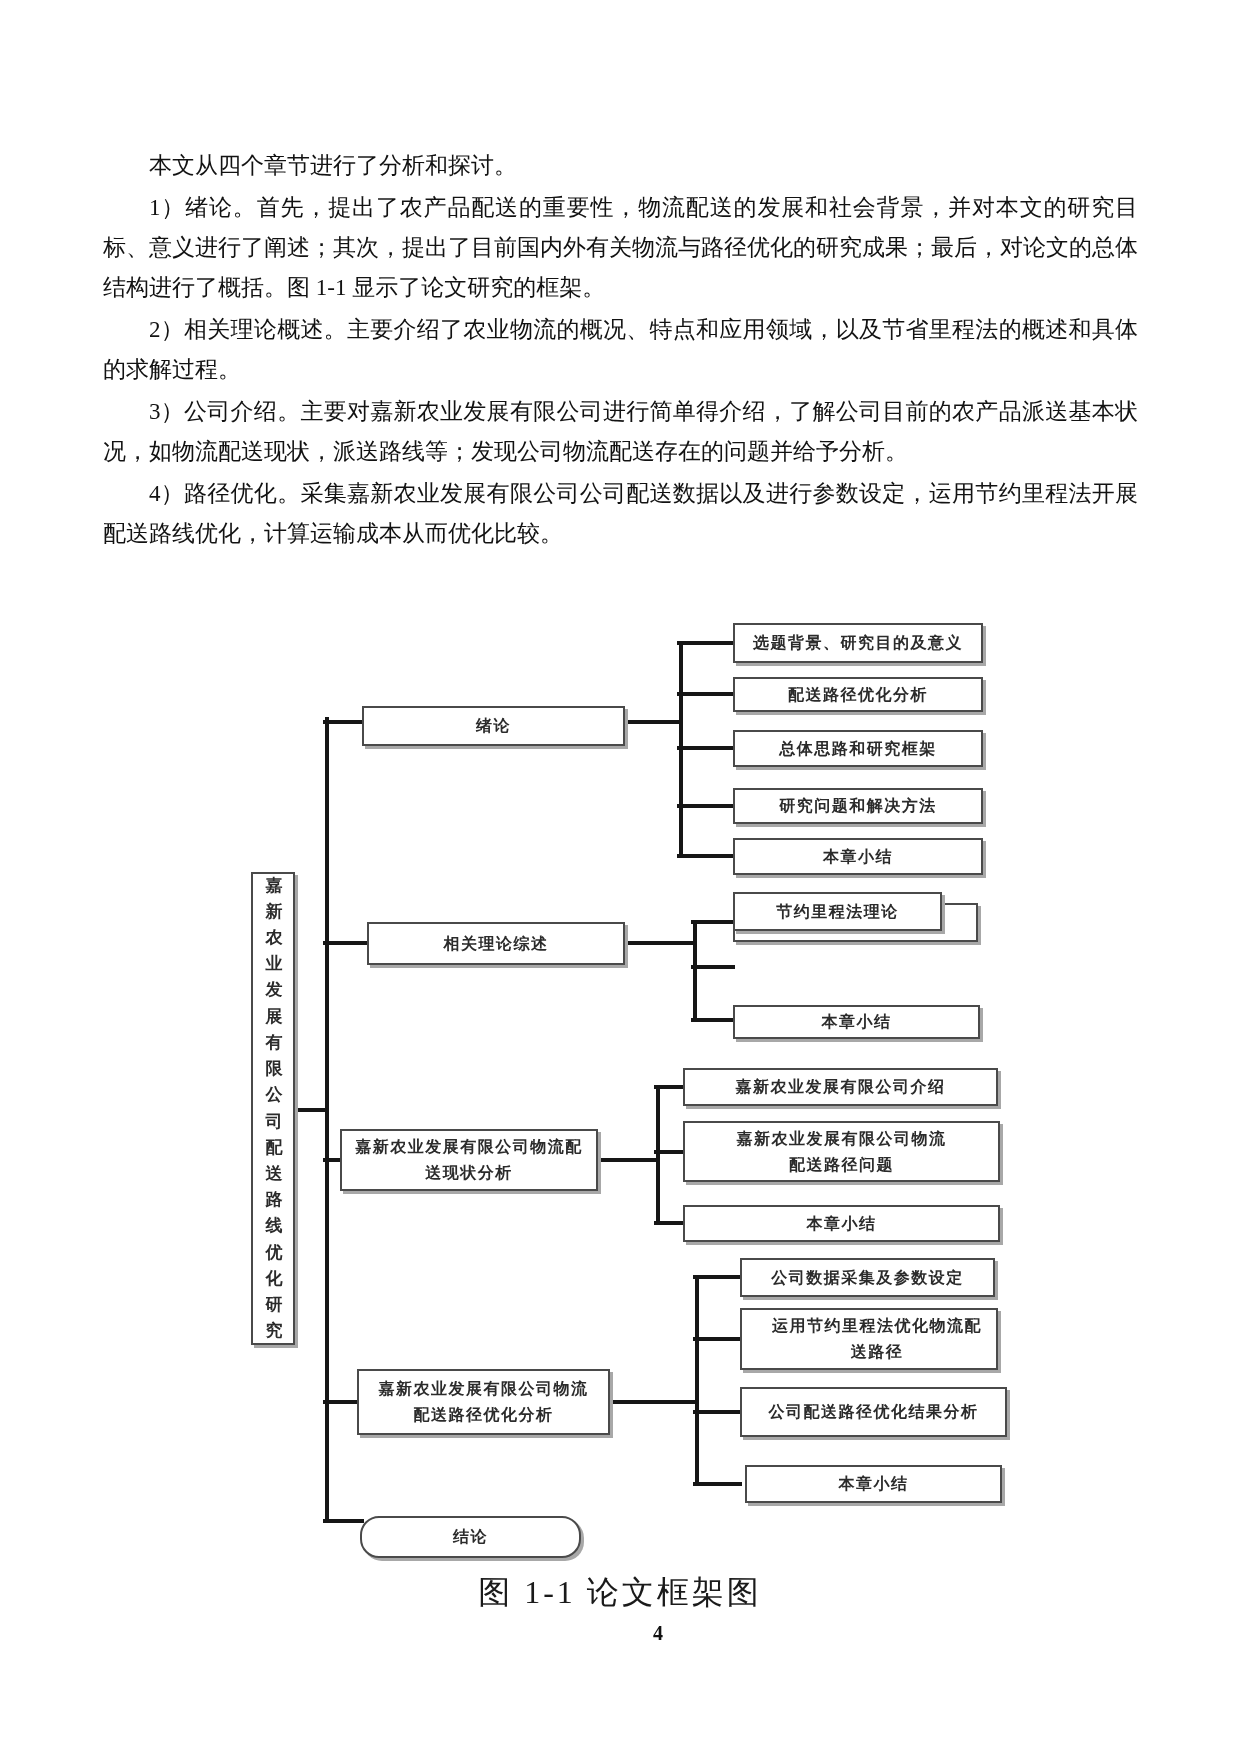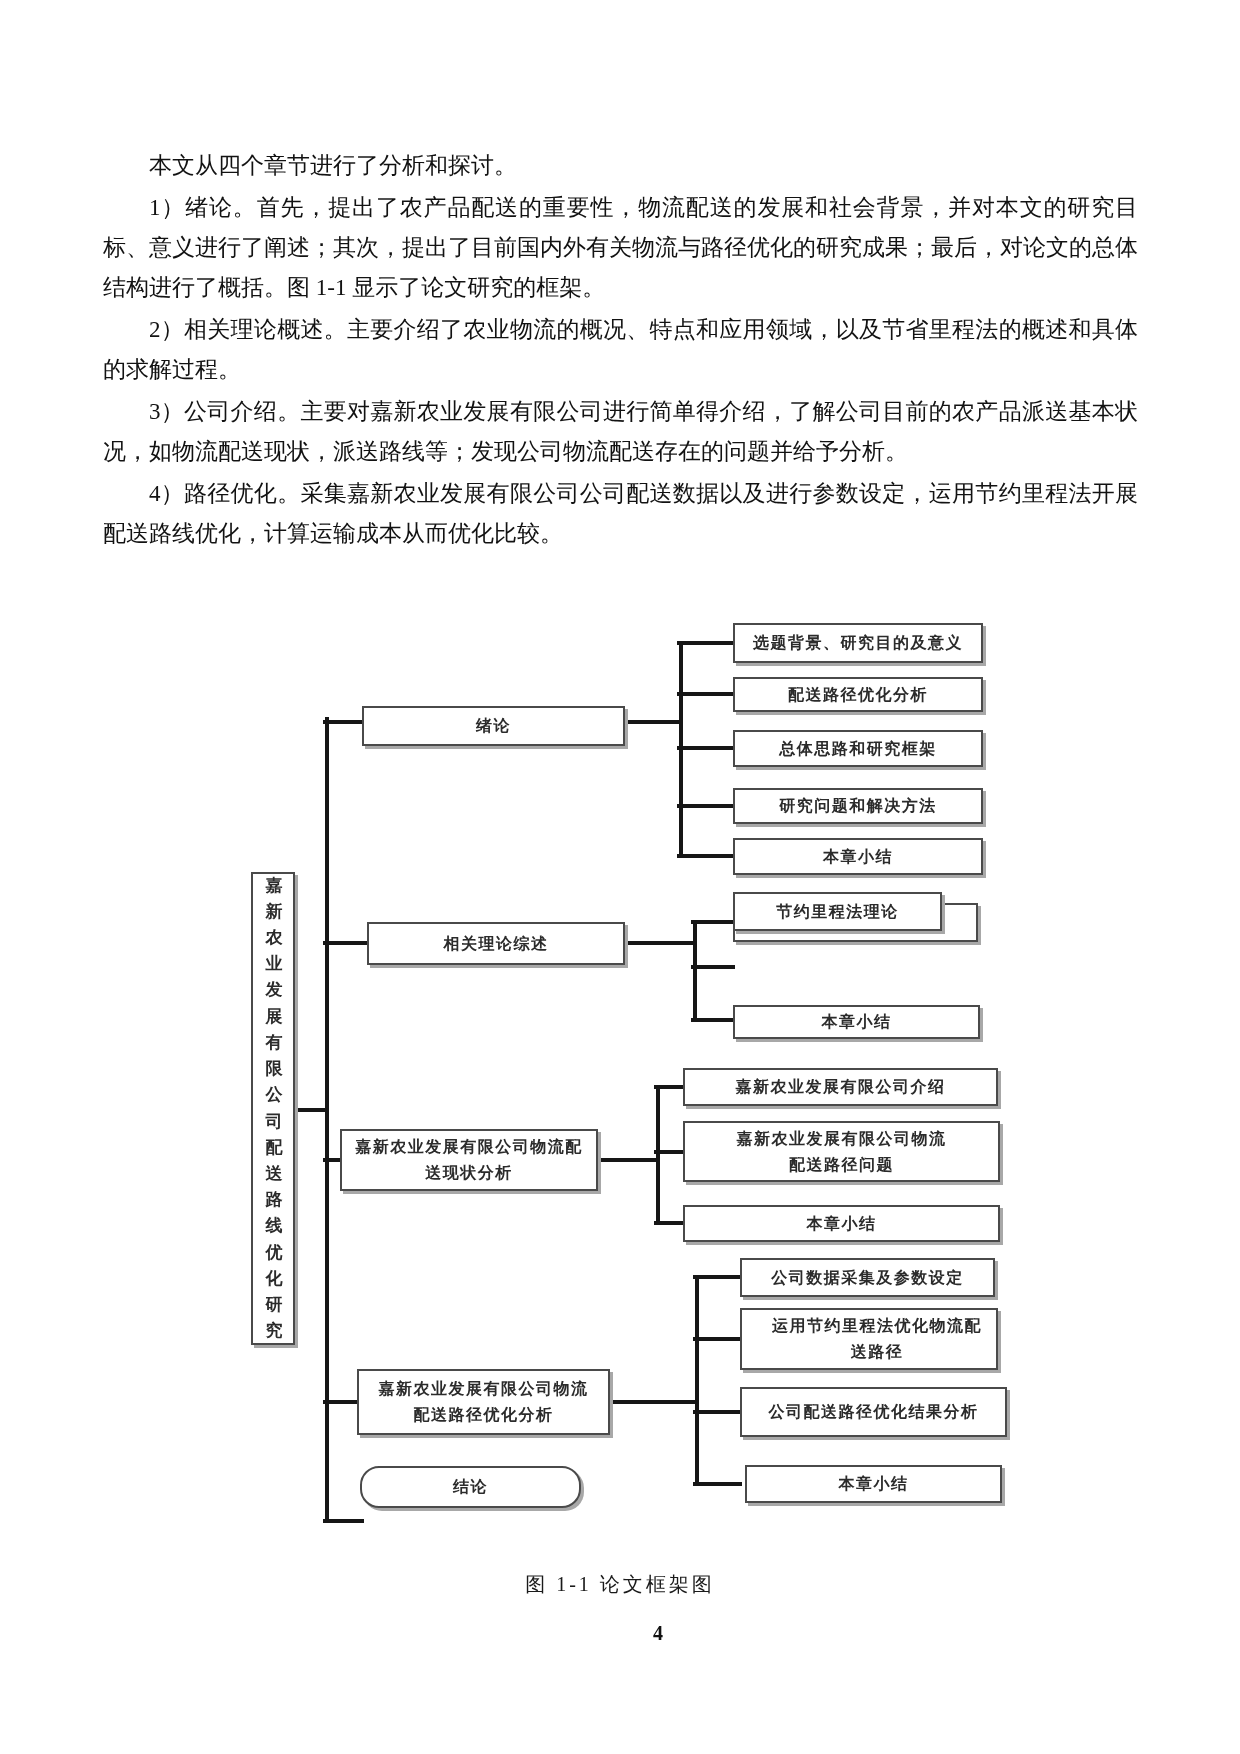--- a/index.html
+++ b/index.html
@@ -12,21 +12,21 @@
   .lines{position:absolute;left:0;top:0;}
   .box{position:absolute;box-sizing:border-box;background:#ffffff;
        border:2px solid #4a4a4a;box-shadow:3px 3px 0 #a8a8a8;
        display:flex;align-items:center;justify-content:center;text-align:center;
        font-family:"Liberation Sans","DejaVu Sans",sans-serif;font-weight:bold;
        font-size:16px;color:#2b2b2b;letter-spacing:1.5px;line-height:26px;
        white-space:pre-line;}
   .vert span{display:block;width:19px;word-break:break-all;
              font-size:17px;line-height:26.2px;text-align:right;letter-spacing:0;}
   .caption{position:absolute;left:0;top:1571px;width:1240px;text-align:center;
-           font-size:20px;letter-spacing:3px;color:#1a1a1a;}
+           font-size:32px;letter-spacing:3px;color:#1a1a1a;}
   .pagenum{position:absolute;left:640px;top:1622px;width:36px;text-align:center;
            font-size:20px;font-weight:bold;color:#111;}
 </style>
 </head>
 <body>
 
 <div class="page">
 
   <div class="bodytext">
     <p>本文从四个章节进行了分析和探讨。</p>
@@ -51,21 +51,21 @@
     <div class="box vert" style="left:251px;top:872px;width:44px;height:473px;">
       <span>嘉新农业发展有限公司配送路线优化研究</span>
     </div>
 
     <div class="box" style="left:362px;top:706px;width:263px;height:40px;">绪论</div>
     <div class="box" style="left:367px;top:922px;width:258px;height:43px;">相关理论综述</div>
     <div class="box" style="left:340px;top:1129px;width:258px;height:62px;">嘉新农业发展有限公司物流配
 送现状分析</div>
     <div class="box" style="left:357px;top:1369px;width:253px;height:66px;">嘉新农业发展有限公司物流
 配送路径优化分析</div>
-    <div class="box" style="left:360px;top:1466px;width:221px;height:42px;border-radius:19px;">结论</div>
+    <div class="box" style="left:360px;top:1516px;width:221px;height:42px;border-radius:19px;">结论</div>
 
     <div class="box" style="left:733px;top:623px;width:250px;height:40px;">选题背景、研究目的及意义</div>
     <div class="box" style="left:733px;top:677px;width:250px;height:35px;">配送路径优化分析</div>
     <div class="box" style="left:733px;top:730px;width:250px;height:37px;">总体思路和研究框架</div>
     <div class="box" style="left:733px;top:788px;width:250px;height:36px;">研究问题和解决方法</div>
     <div class="box" style="left:733px;top:838px;width:250px;height:37px;">本章小结</div>
 
     <div class="box" style="left:733px;top:903px;width:245px;height:39px;">农产品物流理论</div>
     <div class="box" style="left:733px;top:892px;width:209px;height:39px;">节约里程法理论</div>
     <div class="box" style="left:733px;top:1005px;width:247px;height:34px;">本章小结</div>

